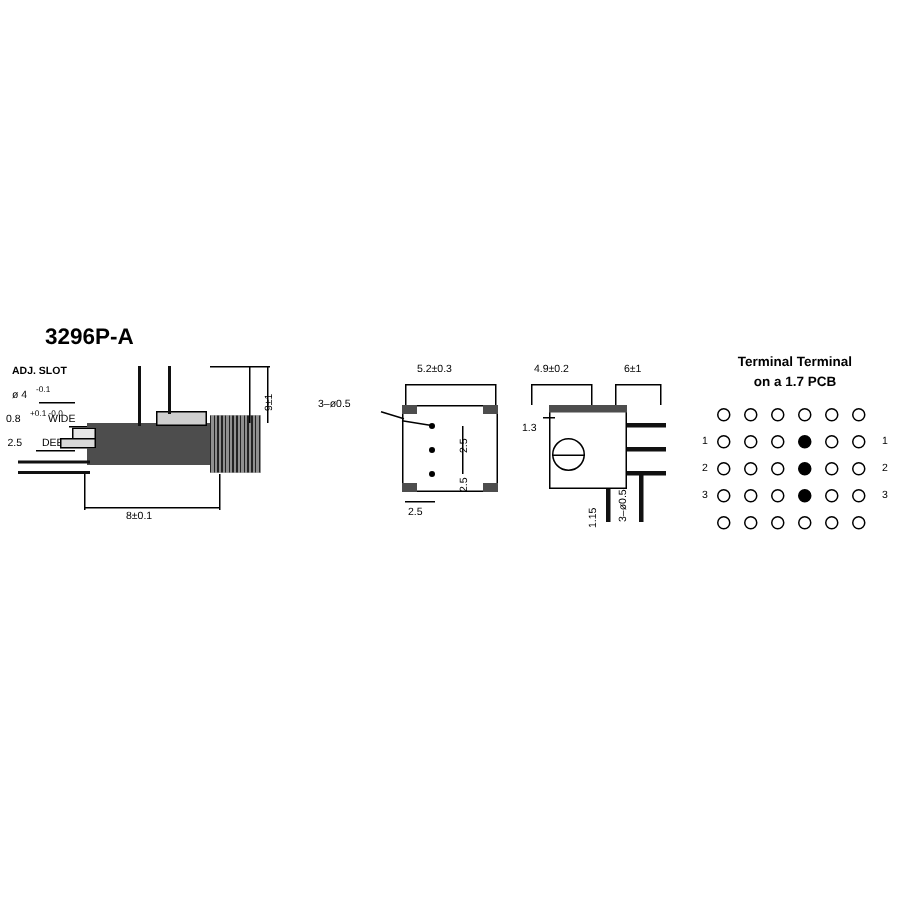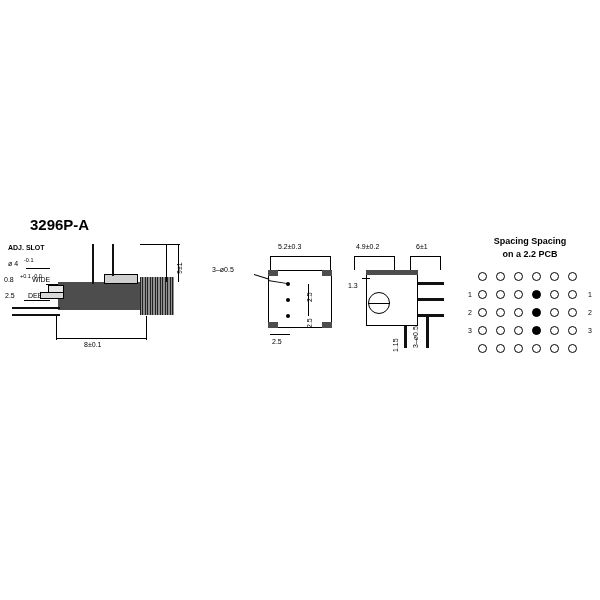--- a/index.html
+++ b/index.html
@@ -201,22 +201,22 @@
 
     <div class="abs pin" style="left:56px; top:96px; width:3px; height:22px;"></div>
     <div class="abs pin" style="left:78px; top:86px; width:3px; height:32px;"></div>
 
     <div class="abs lbl rot90" style="left:44px; top:122px;">1.15</div>
 
     <div class="abs lbl rot90" style="left:64px; top:118px;">3–ø0.5</div>
   </div>
 
   <div class="abs" style="left:470px; top:230px; width:126px; height:150px;">
-    <div class="abs spacing-title" style="left:0px; top:6px; width:120px;">Spacing Spacing</div>
-    <div class="abs spacing-title" style="left:0px; top:19px; width:120px;">on a 2.2 PCB</div>
+    <div class="abs spacing-title" style="left:0px; top:6px; width:120px;">Terminal Terminal</div>
+    <div class="abs spacing-title" style="left:0px; top:19px; width:120px;">on a 1.7 PCB</div>
 
     <div id="pcb-grid" style="left:8px; top:42px;">
         <div class="pcb-hole" style="left: 0px; top: 0px;"></div>
         <div class="pcb-hole" style="left: 18px; top: 0px;"></div>
         <div class="pcb-hole" style="left: 36px; top: 0px;"></div>
         <div class="pcb-hole" style="left: 54px; top: 0px;"></div>
         <div class="pcb-hole" style="left: 72px; top: 0px;"></div>
         <div class="pcb-hole" style="left: 90px; top: 0px;"></div>
         <div class="pcb-hole" style="left: 0px; top: 18px;"></div>
         <div class="pcb-hole" style="left: 18px; top: 18px;"></div>

